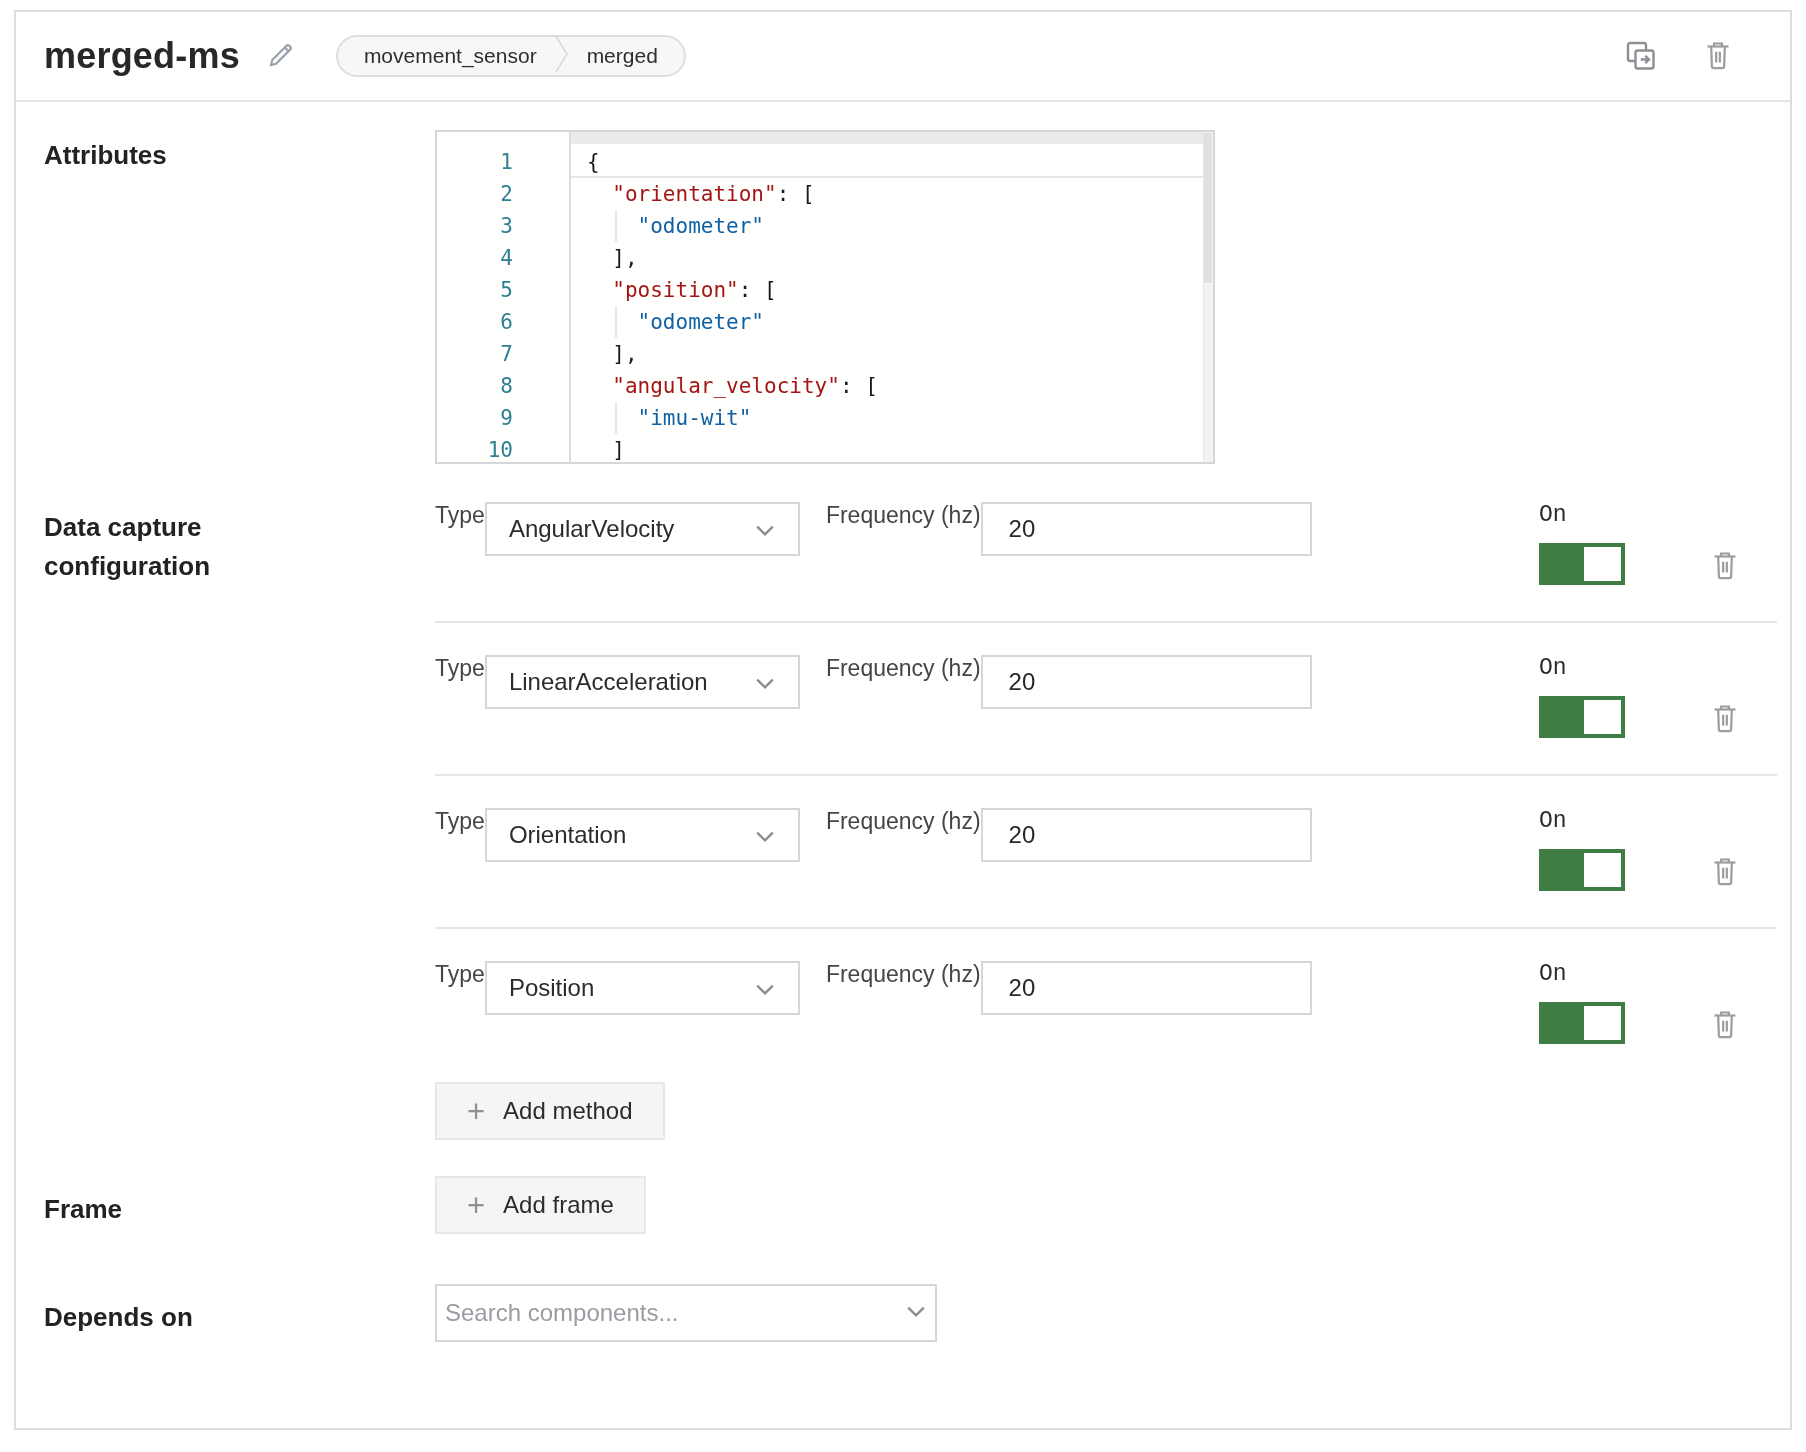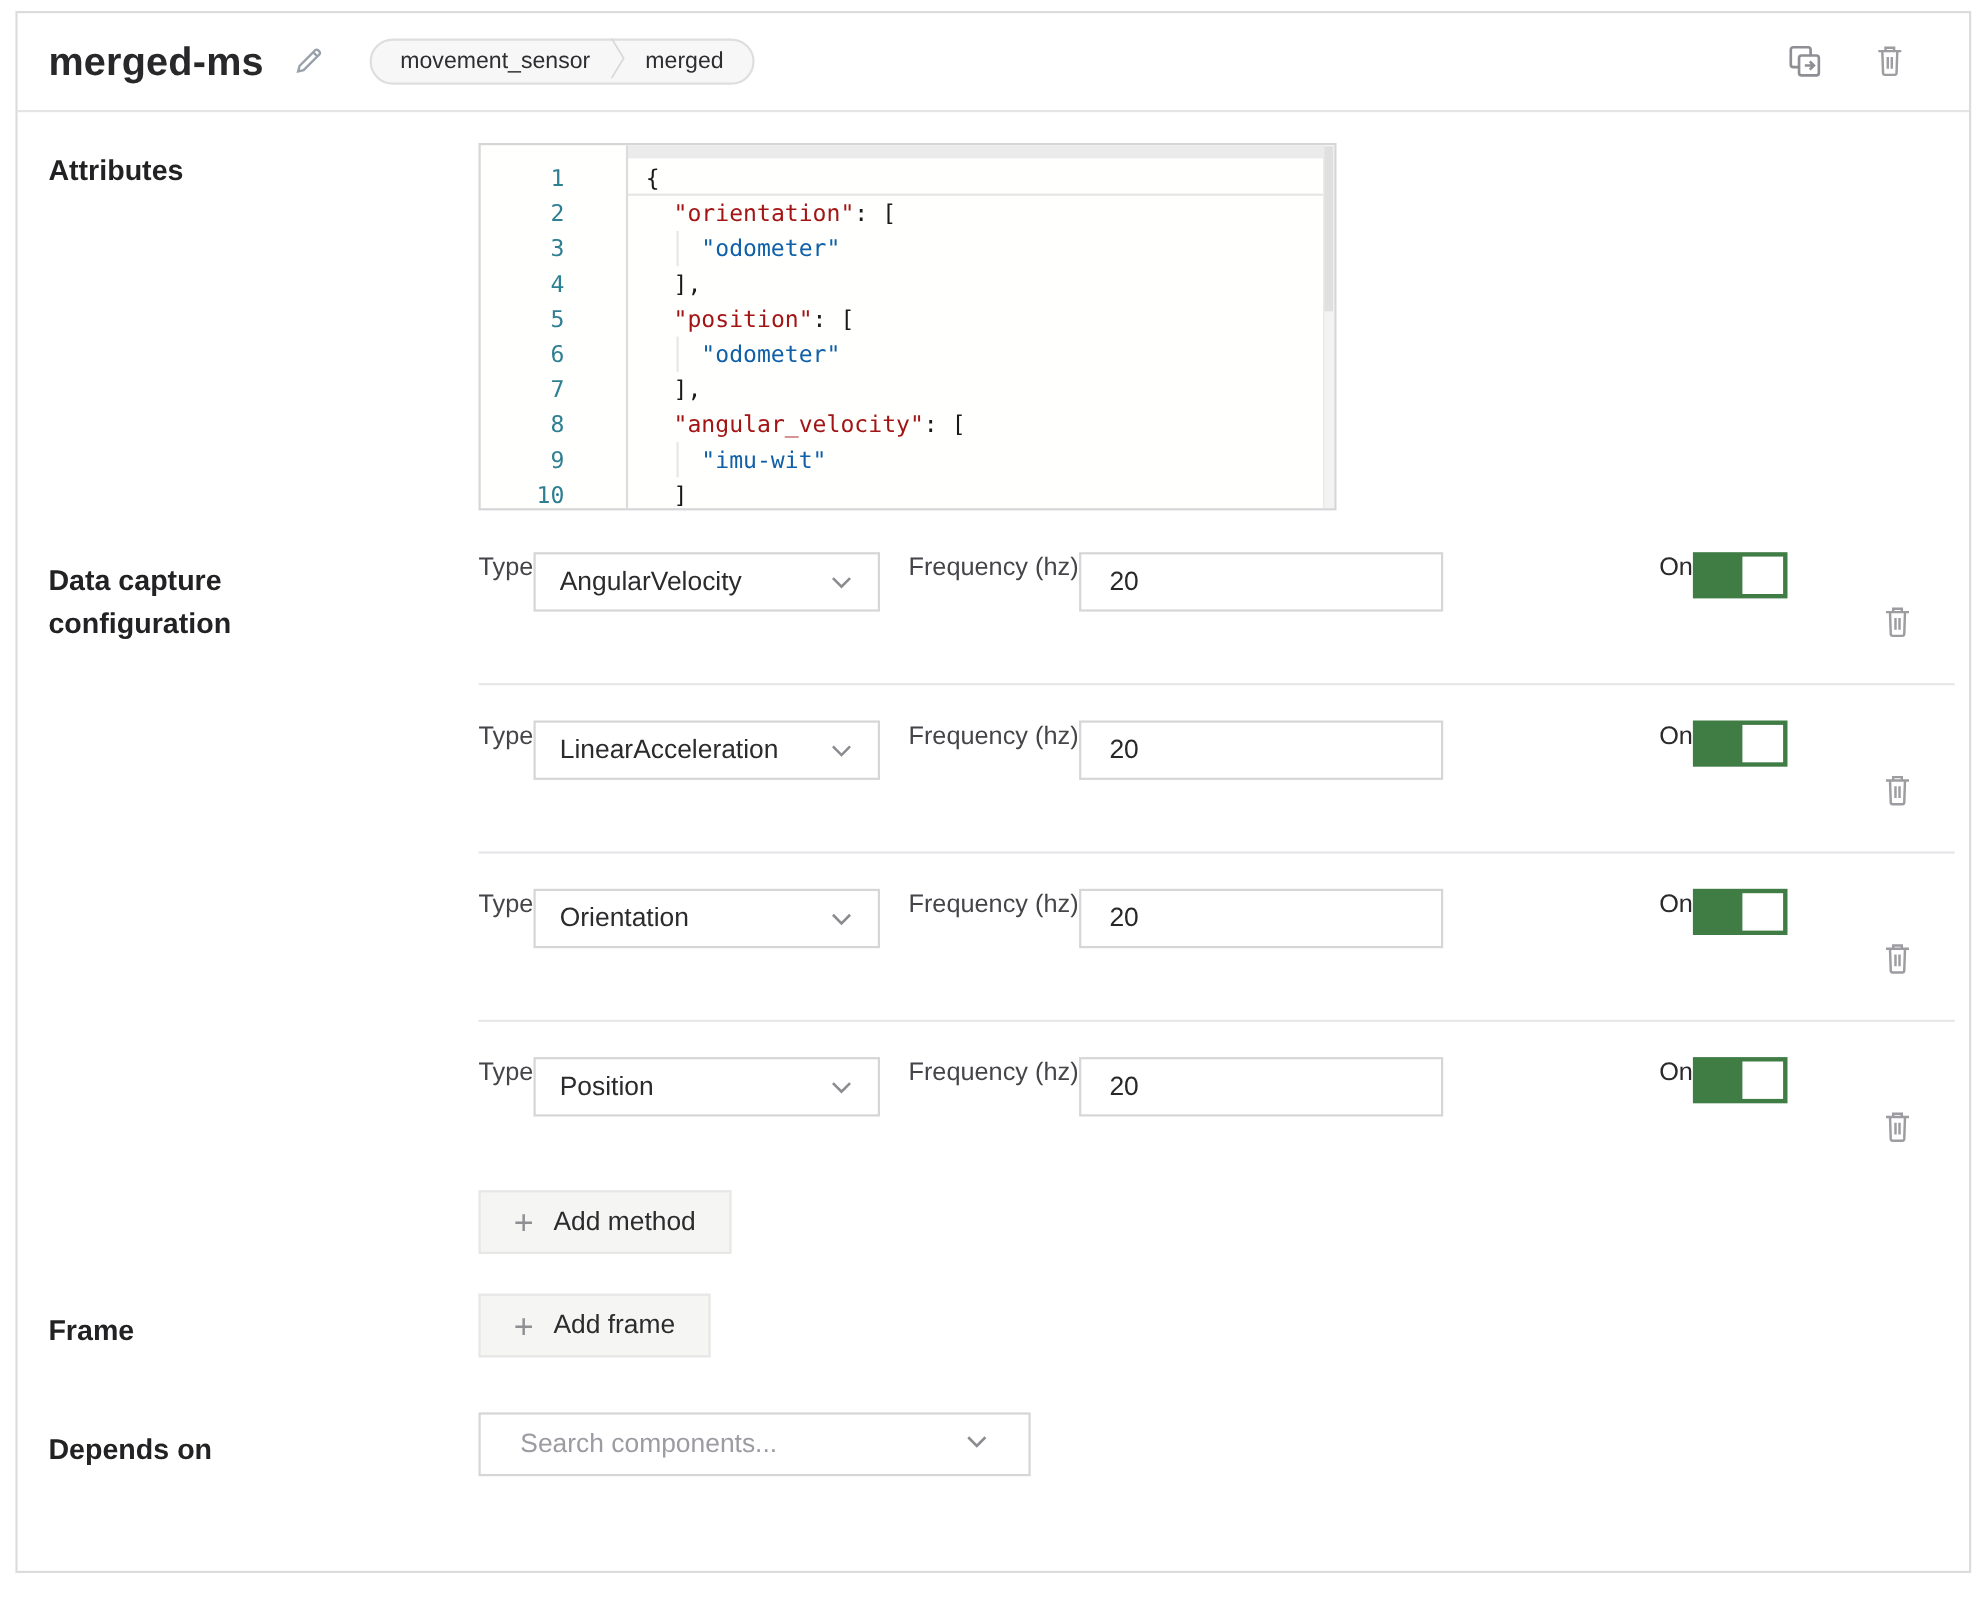--- a/index.html
+++ b/index.html
@@ -49,39 +49,39 @@
   .sec-dc { margin-top:38px; }
   .method-row { display:flex; align-items:flex-start; }
   .field { display:flex; flex-direction:row; }
   .field-label { font-size:23px; color:#454549; margin-bottom:14px; }
   .select { width:315px; height:54px; border:2px solid #d6d6d8; background:#fff;
     display:flex; align-items:center; justify-content:space-between; padding:0 22px;
     font-size:24px; color:#2b2b2d; cursor:pointer; }
   .field-freq { margin-left:26px; }
   .text-input { width:331px; height:54px; border:2px solid #d6d6d8; padding:0 26px;
     font-size:24px; color:#28282a; font-family:"Liberation Sans", sans-serif; outline:none; }
-  .toggle-group { margin-left:auto; display:flex; flex-direction:row; }
+  .toggle-group { margin-left:auto; display:flex; flex-direction:column;font-family:Liberation Mono, monospace; }
   .on-label { font-size:23px; color:#2a2a2c; margin-bottom:15px; }
   .toggle { width:86px; height:42px; background:#3f7d45; position:relative; cursor:pointer; }
   .toggle .knob { position:absolute; top:4px; bottom:4px; right:4px; width:37px; background:#fff; }
   .row-trash { margin-left:84px; margin-top:46px; margin-right:36px; }
   .sep { height:2px; background:#e7e7e9; margin:36px 0 32px; width:1342px; }
 
   .ghost-btn { margin-top:38px; display:inline-flex; align-items:center; gap:18px; height:58px;
     padding:0 30px; background:#f5f5f4; border:2px solid #e7e7e5; font-size:24px; color:#2c2c2e;
     cursor:pointer; font-family:"Liberation Sans", sans-serif; }
   .ghost-btn .plus { color:#8f8f94; font-size:31px; font-weight:normal; line-height:1; }
 
   .sec-frame { margin-top:36px; }
   .sec-frame .ghost-btn, .sec-depends .ghost-btn { margin-top:0; }
   .sec-frame .label-col, .sec-depends .label-col { padding-top:14px; }
 
   .sec-depends { margin-top:50px; }
   .search-select { width:502px; height:58px; border:2px solid #d6d6d8; background:#fff;
-    display:flex; align-items:center; justify-content:space-between; padding:0 36px; cursor:pointer; }
+    display:flex; align-items:center; justify-content:space-between; padding:0 8px; cursor:pointer; }
   .placeholder { font-size:24px; color:#9b9ba2; }
 </style>
 </head>
 <body>
 
 <div class="card">
 
   <div class="hdr">
     <div class="hdr-title">merged-ms</div>
     <button class="icon-btn edit-btn">

